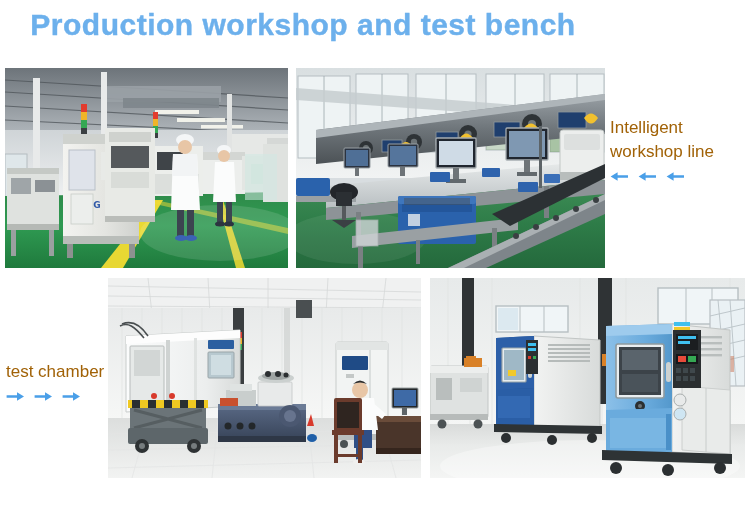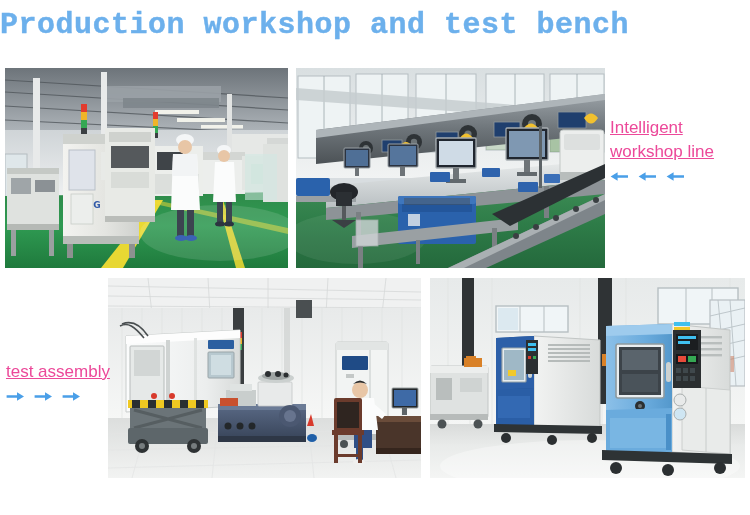--- a/index.html
+++ b/index.html
@@ -23,21 +23,21 @@
     background: #ffffff;
   }
 
   
   .page-title {
     position: absolute;
     left: 0;
     top: 8px;
     width: 606px;
     text-align: center;
-    font-family: Liberation Mono, monospace;
+    font-family: Liberation Sans, sans-serif;
     font-weight: bold;
     font-size: 30px;
     letter-spacing: 0.5px;
     color: #6cb0ec;
     -webkit-text-stroke: 0.4px #6cb0ec;
     white-space: nowrap;
     user-select: none;
   }
 
   
@@ -49,27 +49,26 @@
   .photo svg { display: block; width: 100%; height: 100%; }
 
   #photo-smt-line   { left: 5px;   top: 68px;  width: 283px; height: 200px; }
   #photo-assembly   { left: 296px; top: 68px;  width: 309px; height: 200px; }
   #photo-testlab    { left: 108px; top: 278px; width: 313px; height: 200px; }
   #photo-chambers   { left: 430px; top: 278px; width: 315px; height: 200px; }
 
   
   .callout {
     position: absolute;
-    color: #ec4899;
+    color: #a16207;
     font-family: "Liberation Sans", sans-serif;
     font-size: 17px;
     line-height: 24px;
     white-space: nowrap;
     user-select: none;
-    text-decoration: underline;
   }
   #callout-assembly { left: 610px; top: 116px; }
   #callout-testlab  { left: 6px;   top: 360px; }
 
   .callout-line { display: block; }
 
   .arrow-row {
     display: flex;
     align-items: center;
     gap: 9px;
@@ -780,21 +779,21 @@
       <svg width="19" height="11" viewBox="0 0 19 11">
         <path d="M18 4.2 H7.6 V1.2 L0.6 5.5 L7.6 9.8 V6.8 H18 Z" fill="#4a9fe8"></path>
       </svg>
       <svg width="19" height="11" viewBox="0 0 19 11">
         <path d="M18 4.2 H7.6 V1.2 L0.6 5.5 L7.6 9.8 V6.8 H18 Z" fill="#4a9fe8"></path>
       </svg>
     </span>
   </div>
 
   <div class="callout" id="callout-testlab">
-    <span class="callout-line">test assembly</span>
+    <span class="callout-line">test chamber</span>
     <span class="arrow-row">
       <svg width="19" height="11" viewBox="0 0 19 11">
         <path d="M0.6 4.2 H11 V1.2 L18 5.5 L11 9.8 V6.8 H0.6 Z" fill="#4a9fe8"></path>
       </svg>
       <svg width="19" height="11" viewBox="0 0 19 11">
         <path d="M0.6 4.2 H11 V1.2 L18 5.5 L11 9.8 V6.8 H0.6 Z" fill="#4a9fe8"></path>
       </svg>
       <svg width="19" height="11" viewBox="0 0 19 11">
         <path d="M0.6 4.2 H11 V1.2 L18 5.5 L11 9.8 V6.8 H0.6 Z" fill="#4a9fe8"></path>
       </svg>

